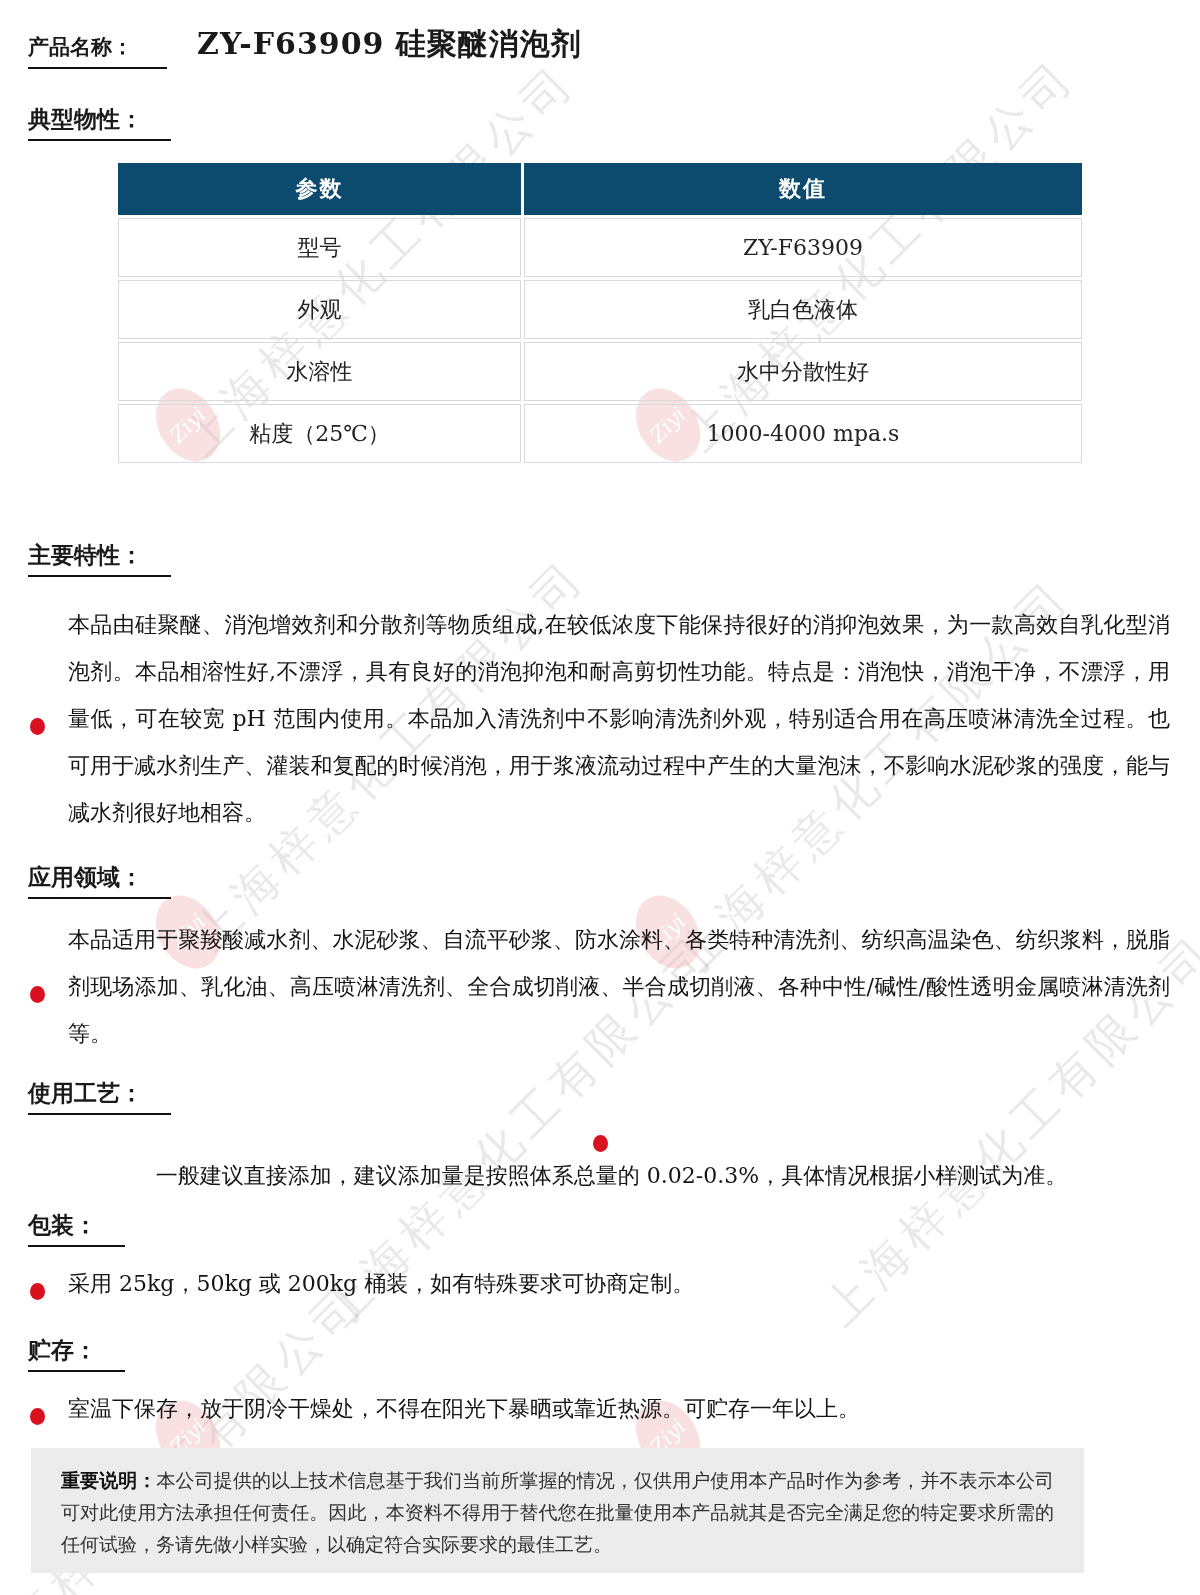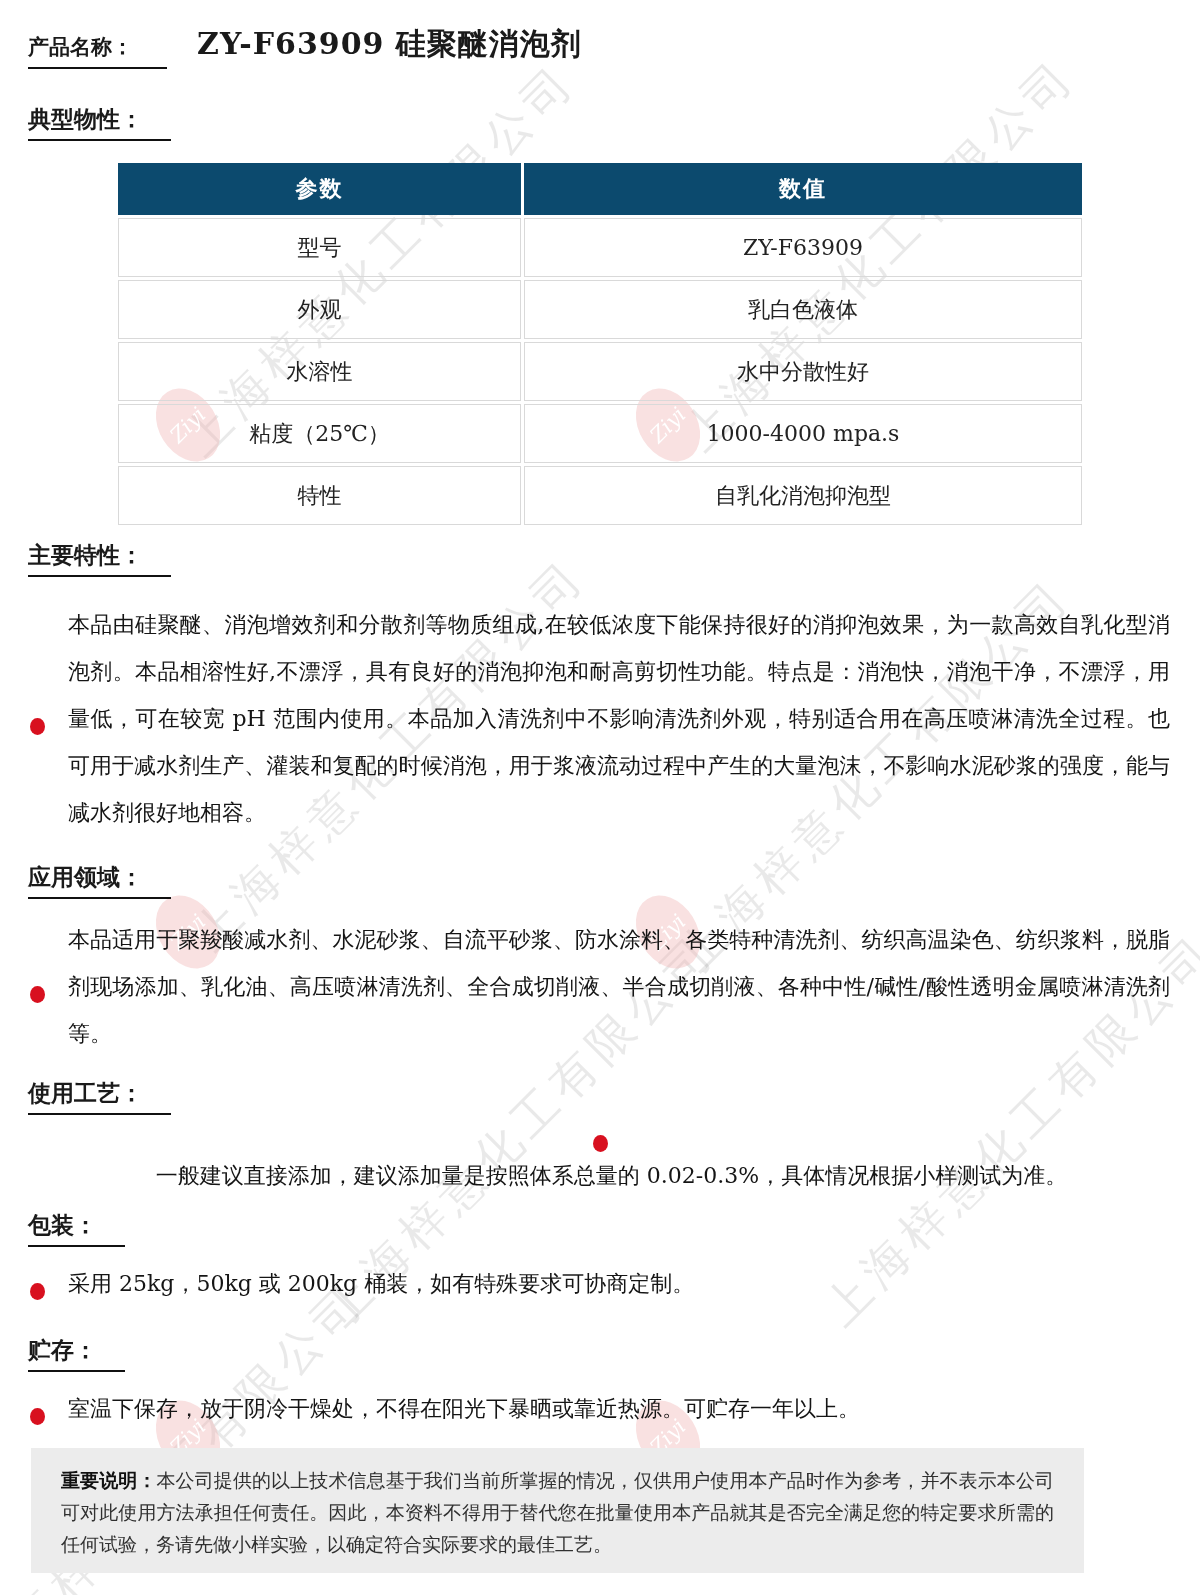--- a/index.html
+++ b/index.html
@@ -133,24 +133,20 @@
         <td>乳白色液体</td>
       </tr>
       <tr>
         <td>水溶性</td>
         <td>水中分散性好</td>
       </tr>
       <tr>
         <td>粘度（25℃）</td>
         <td>1000-4000 mpa.s</td>
       </tr>
-      <tr>
-        <td>特性</td>
-        <td>自乳化消泡抑泡型</td>
-      </tr>
     </tbody>
   </table>
 
   <div class="sec-heading" style="top:540px;">主要特性：</div>
   <div class="bullet-row" style="top:601px;">
     <span class="bullet-dot"></span>
     <div class="bullet-text">本品由硅聚醚、消泡增效剂和分散剂等物质组成,在较低浓度下能保持很好的消抑泡效果，为一款高效自乳化型消泡剂。本品相溶性好,不漂浮，具有良好的消泡抑泡和耐高剪切性功能。特点是：消泡快，消泡干净，不漂浮，用量低，可在较宽 pH 范围内使用。本品加入清洗剂中不影响清洗剂外观，特别适合用在高压喷淋清洗全过程。也可用于减水剂生产、灌装和复配的时候消泡，用于浆液流动过程中产生的大量泡沫，不影响水泥砂浆的强度，能与减水剂很好地相容。</div>
   </div>
 
   <div class="sec-heading" style="top:862px;">应用领域：</div>

